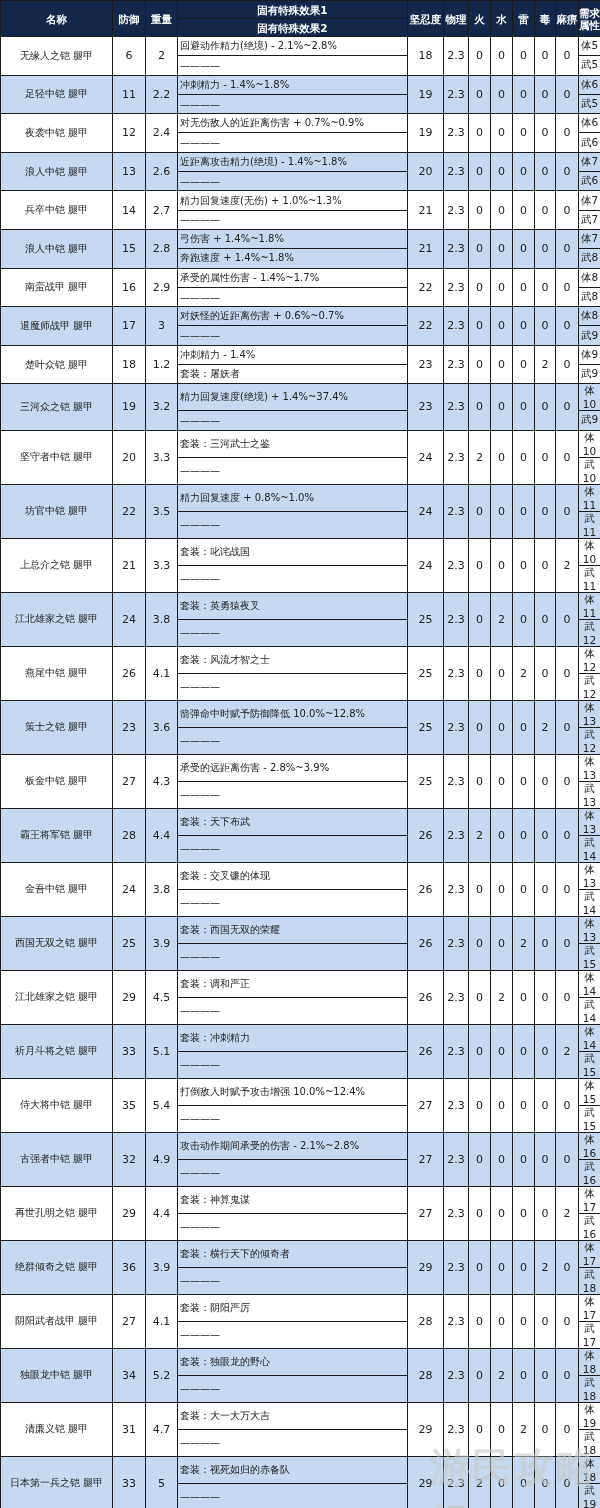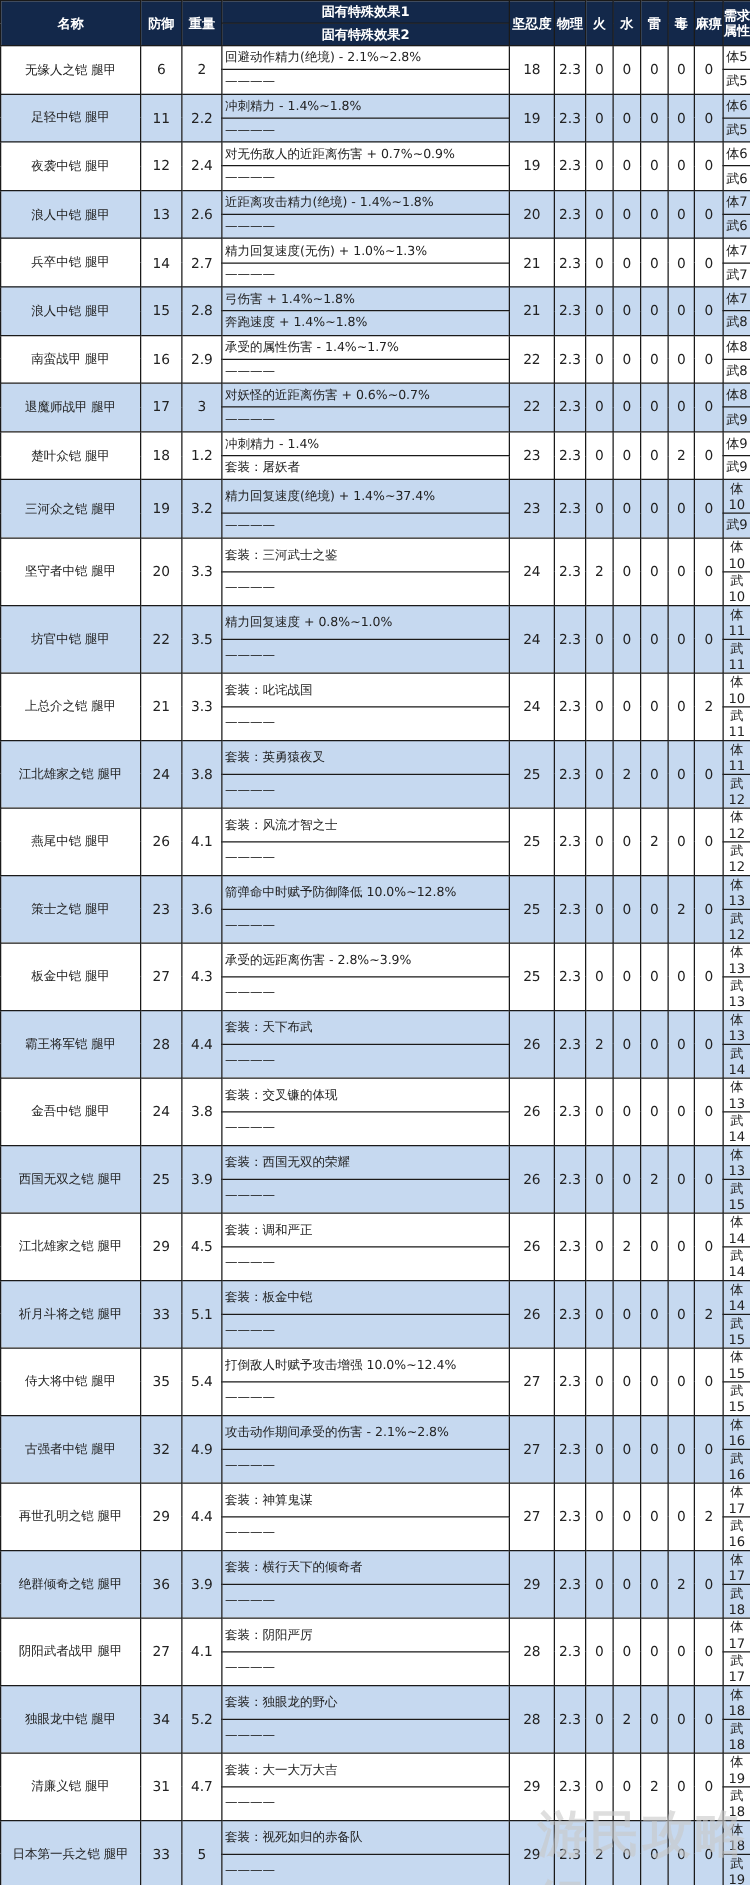--- a/index.html
+++ b/index.html
@@ -427,21 +427,21 @@
         <td class="req">体14</td>
       </tr>
       <tr class="norm">
         <td class="eff">————</td>
         <td class="req">武14</td>
       </tr>
       <tr class="alt">
         <td rowspan="2" class="name">祈月斗将之铠 腿甲</td>
         <td rowspan="2" class="">33</td>
         <td rowspan="2" class="">5.1</td>
-        <td class="eff">套装：板金中铠</td>
+        <td class="eff">套装：冲刺精力</td>
         <td rowspan="2" class="">26</td>
         <td rowspan="2" class="">2.3</td>
         <td rowspan="2" class="">0</td>
         <td rowspan="2" class="">0</td>
         <td rowspan="2" class="">0</td>
         <td rowspan="2" class="">0</td>
         <td rowspan="2" class="">2</td>
         <td class="req">体14</td>
       </tr>
       <tr class="alt">

